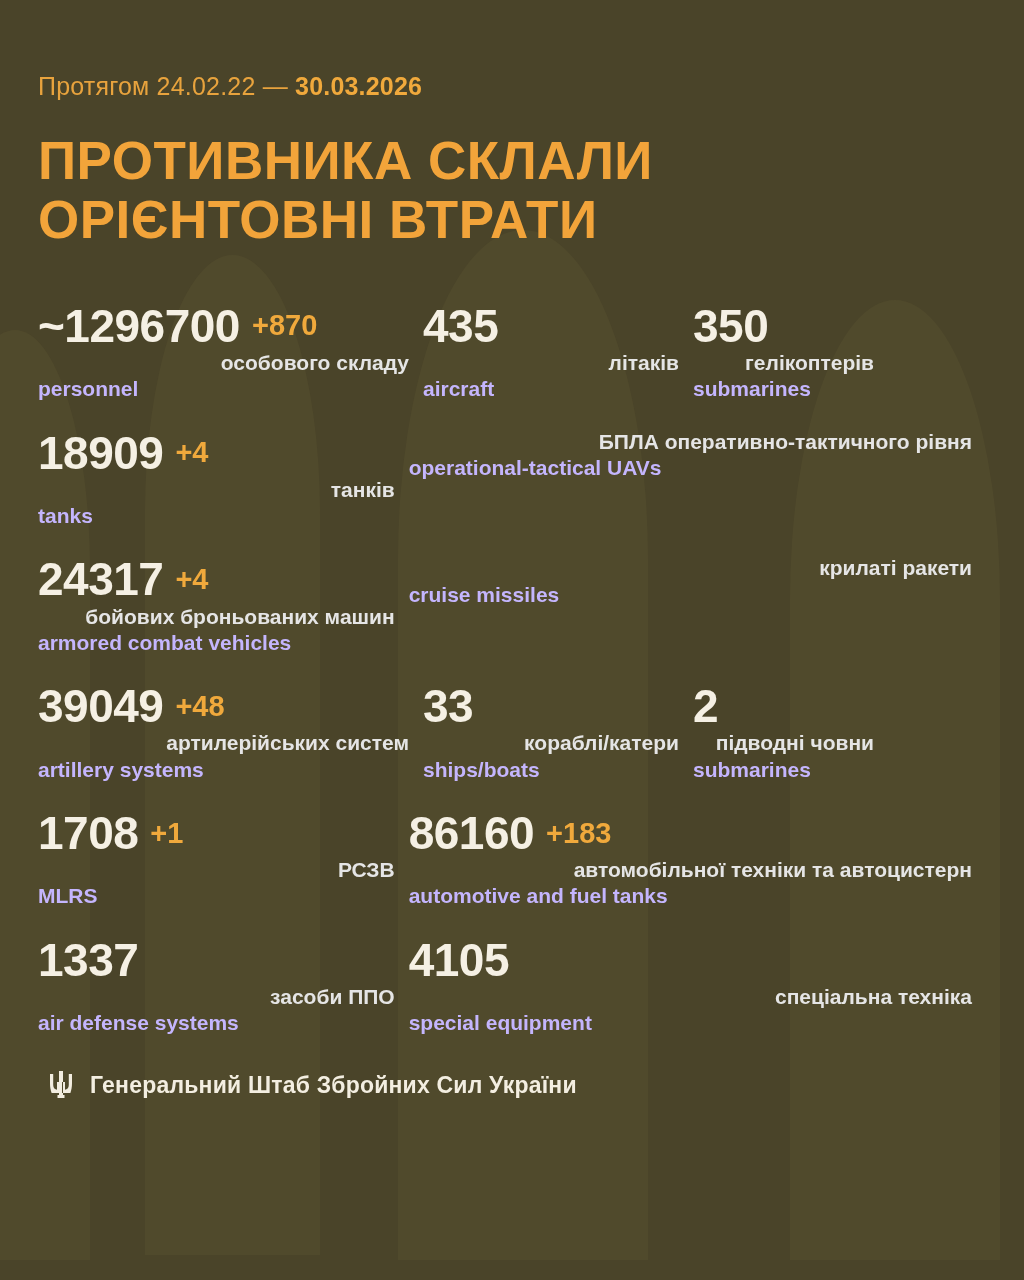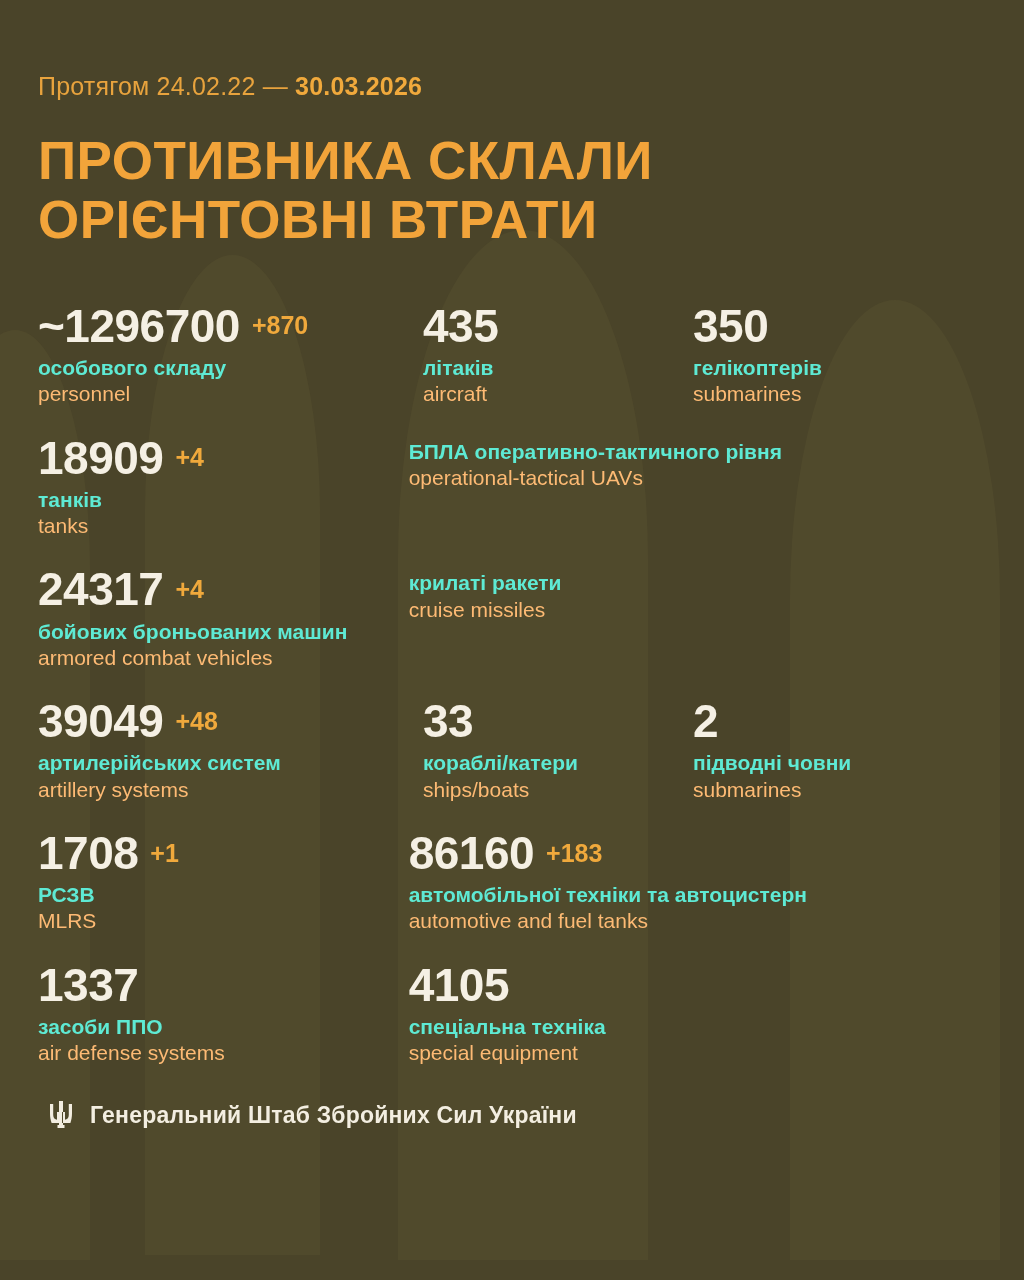--- a/index.html
+++ b/index.html
@@ -109,37 +109,37 @@
     gap: 12px;
   }
   .num {
     font-size: 46px;
     font-weight: bold;
     color: #f5f0e4;
     line-height: 1.05;
     letter-spacing: -0.5px;
   }
   .delta {
-    font-size: 25px;
+    font-size: 29px;
     font-weight: bold;
     color: #f0a93c;
     line-height: 1;
   }
   .lbl-ua {
-    margin-top: 5px;
     font-size: 21px;
     font-weight: bold;
-    color: #5eead4;
+    color: #e5e5e5;
     line-height: 1.25;
+    text-align: right;
   }
   .lbl-en {
     font-size: 21px;
-    color: #fdba74;
+    color: #c4b5fd;
     line-height: 1.25;
-    font-weight: 400;
+    font-weight: 700;
   }
   .footer {
     margin-top: 34px;
     display: flex;
     align-items: center;
     gap: 18px;
     padding-left: 12px;
   }
   .trident {
     width: 22px;

